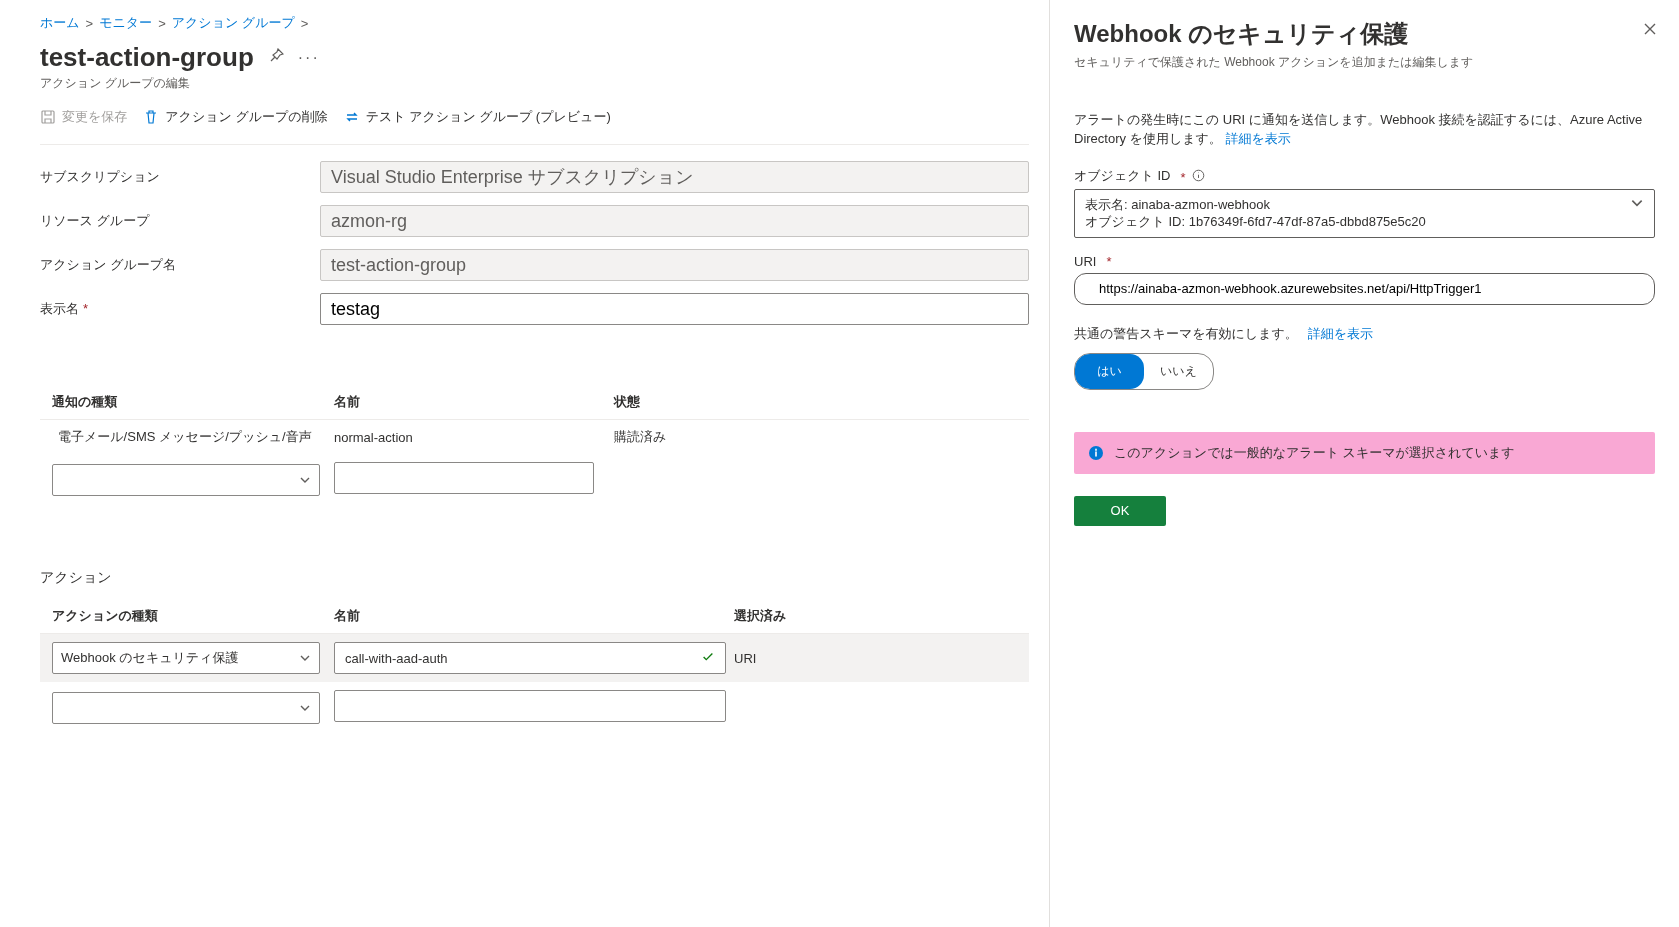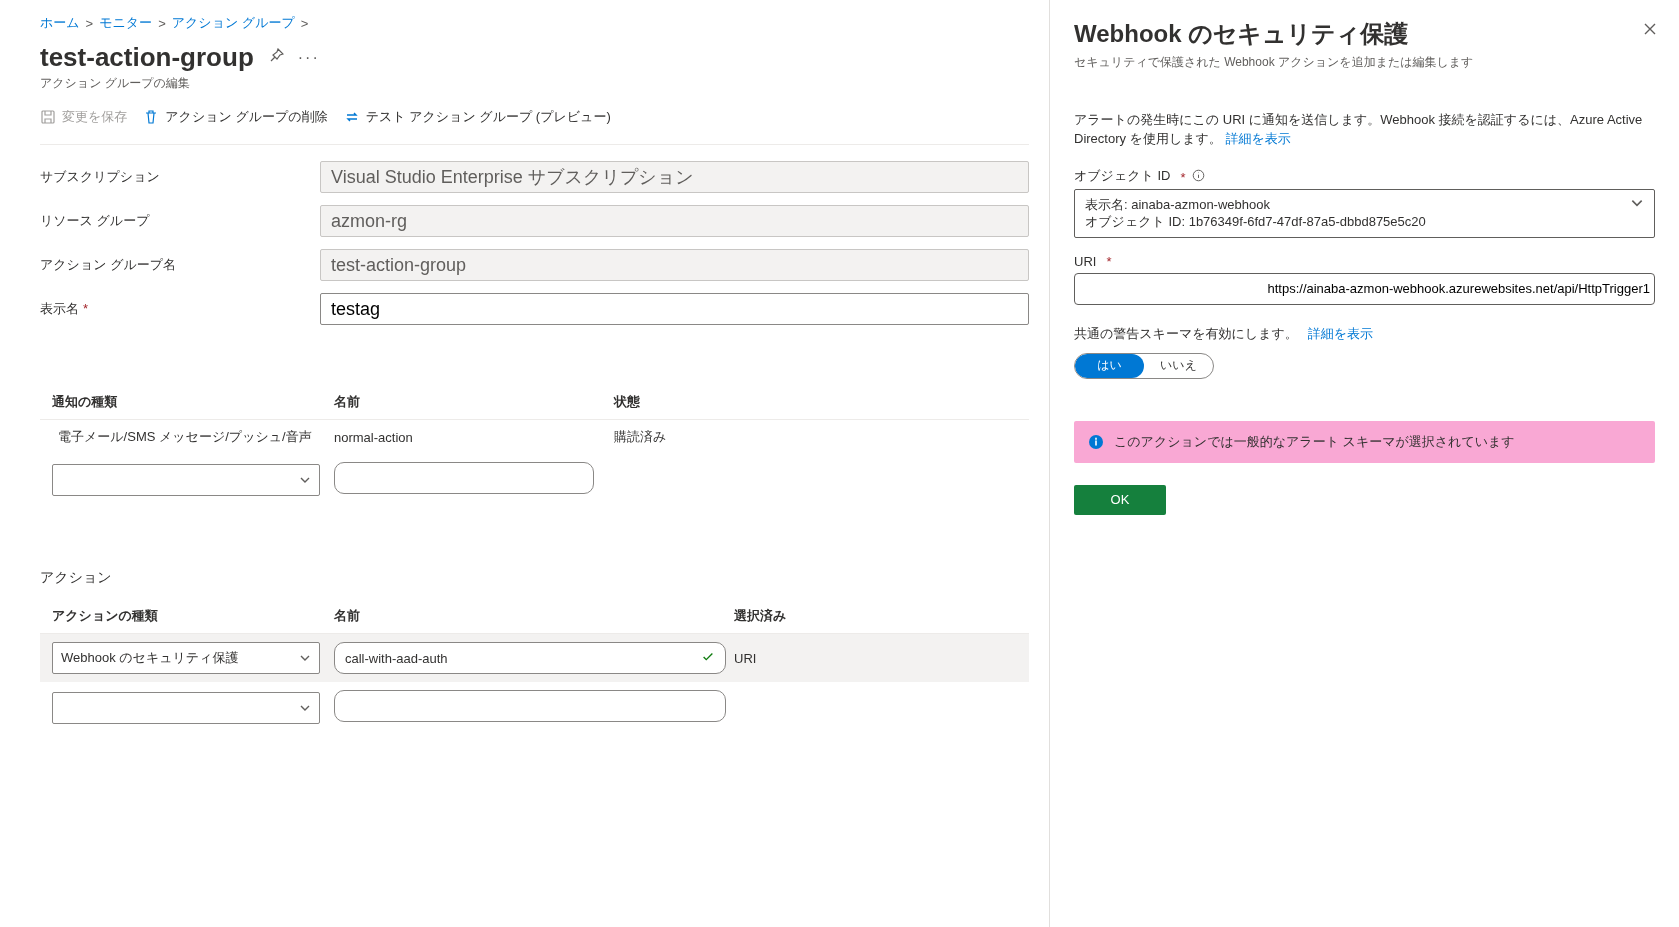--- a/index.html
+++ b/index.html
@@ -32,37 +32,37 @@
     
     .tbl { margin-top: 8px; }
     .tbl-header { display: flex; padding: 8px 4px; border-bottom: 1px solid #edebe9; font-weight: 600; font-size: 13px; color: #323130; }
     .tbl-row { display: flex; align-items: center; padding: 8px 4px; }
     .col-type { width: 290px; padding-left: 8px; }
     .col-name { width: 280px; }
     .col-state { width: 160px; }
     .col-sel { width: 80px; font-weight: 600; }
     .select-box { display: inline-flex; align-items: center; justify-content: space-between; border: 1px solid #8a8886; border-radius: 2px; height: 32px; padding: 0 8px; background: #fff; cursor: pointer; }
     .select-box.narrow { width: 268px; }
-    .text-field { width: 260px; height: 32px; border: 1px solid #8a8886; border-radius: 10px; padding: 12px 10px; background: #fff; display: inline-flex; align-items: center; justify-content: space-between; }
+    .text-field { width: 260px; height: 32px; border: 1px solid #8a8886; border-radius: 2px; padding: 12px 10px; background: #fff; display: inline-flex; align-items: center; justify-content: space-between; }
     .ok-check svg { color: #107c10; width: 14px; height: 14px; }
     
     .panel-title { font-size: 24px; font-weight: 600; color: #323130; }
     .panel-sub { font-size: 12px; color: #605e5c; margin-top: 4px; }
     .close-btn { position: absolute; right: 22px; top: 22px; cursor: pointer; color: #605e5c; }
     .panel-body { margin-top: 40px; font-size: 13px; }
     .desc { line-height: 1.45; margin-bottom: 18px; }
     .desc a { color: #0078d4; cursor: pointer; }
     .field-label { font-size: 13px; margin-bottom: 4px; display: flex; align-items: flex-end; gap: 6px; }
     .info-icon svg { width: 13px; height: 13px; color: #605e5c; }
     .dropdown-box { border: 1px solid #605e5c; border-radius: 2px; padding: 6px 10px; display: flex; justify-content: space-between; cursor: pointer; margin-bottom: 16px; }
     .dropdown-lines { font-size: 13px; line-height: 1.35; }
-    .uri-input { width: 100%; height: 32px; border: 1px solid #605e5c; border-radius: 4px; padding: 0 4px; font-size: 13px; margin-bottom: 20px; text-align: right; }
+    .uri-input { width: 100%; height: 32px; border: 1px solid #605e5c; border-radius: 12px; padding: 0 24px; font-size: 13px; margin-bottom: 20px; }
     .schema-row { display: flex; align-items: center; gap: 10px; margin-bottom: 10px; font-size: 13px; }
     .schema-row a { color: #0078d4; cursor: pointer; }
-    .toggle { display: flex; border: 1px solid #8a8886; border-radius: 16px; overflow: hidden; width: 140px; height: 26px; }
+    .toggle { display: flex; border: 1px solid #8a8886; border-radius: 16px; overflow: hidden; width: 140px; height: 37px; }
     .toggle div { flex: 1; display: flex; align-items: center; justify-content: center; font-size: 12px; cursor: pointer; }
     .toggle .active { background: #0078d4; color: #fff; border-radius: 14px; }
     .info-box { background: #f9a8d4; border-radius: 2px; padding: 12px 14px; display: flex; align-items: center; gap: 10px; font-size: 13px; margin-top: 42px; }
     .info-box svg { color: #0078d4; width: 16px; height: 16px; flex-shrink: 0; }
     .ok-btn { margin-top: 22px; width: 92px; height: 30px; background: #15803d; color: #fff; border: none; border-radius: 2px; font-size: 13px; cursor: pointer; }
     .chev { pointer-events: none; }
   </style>
 </head>
 <body>
 

